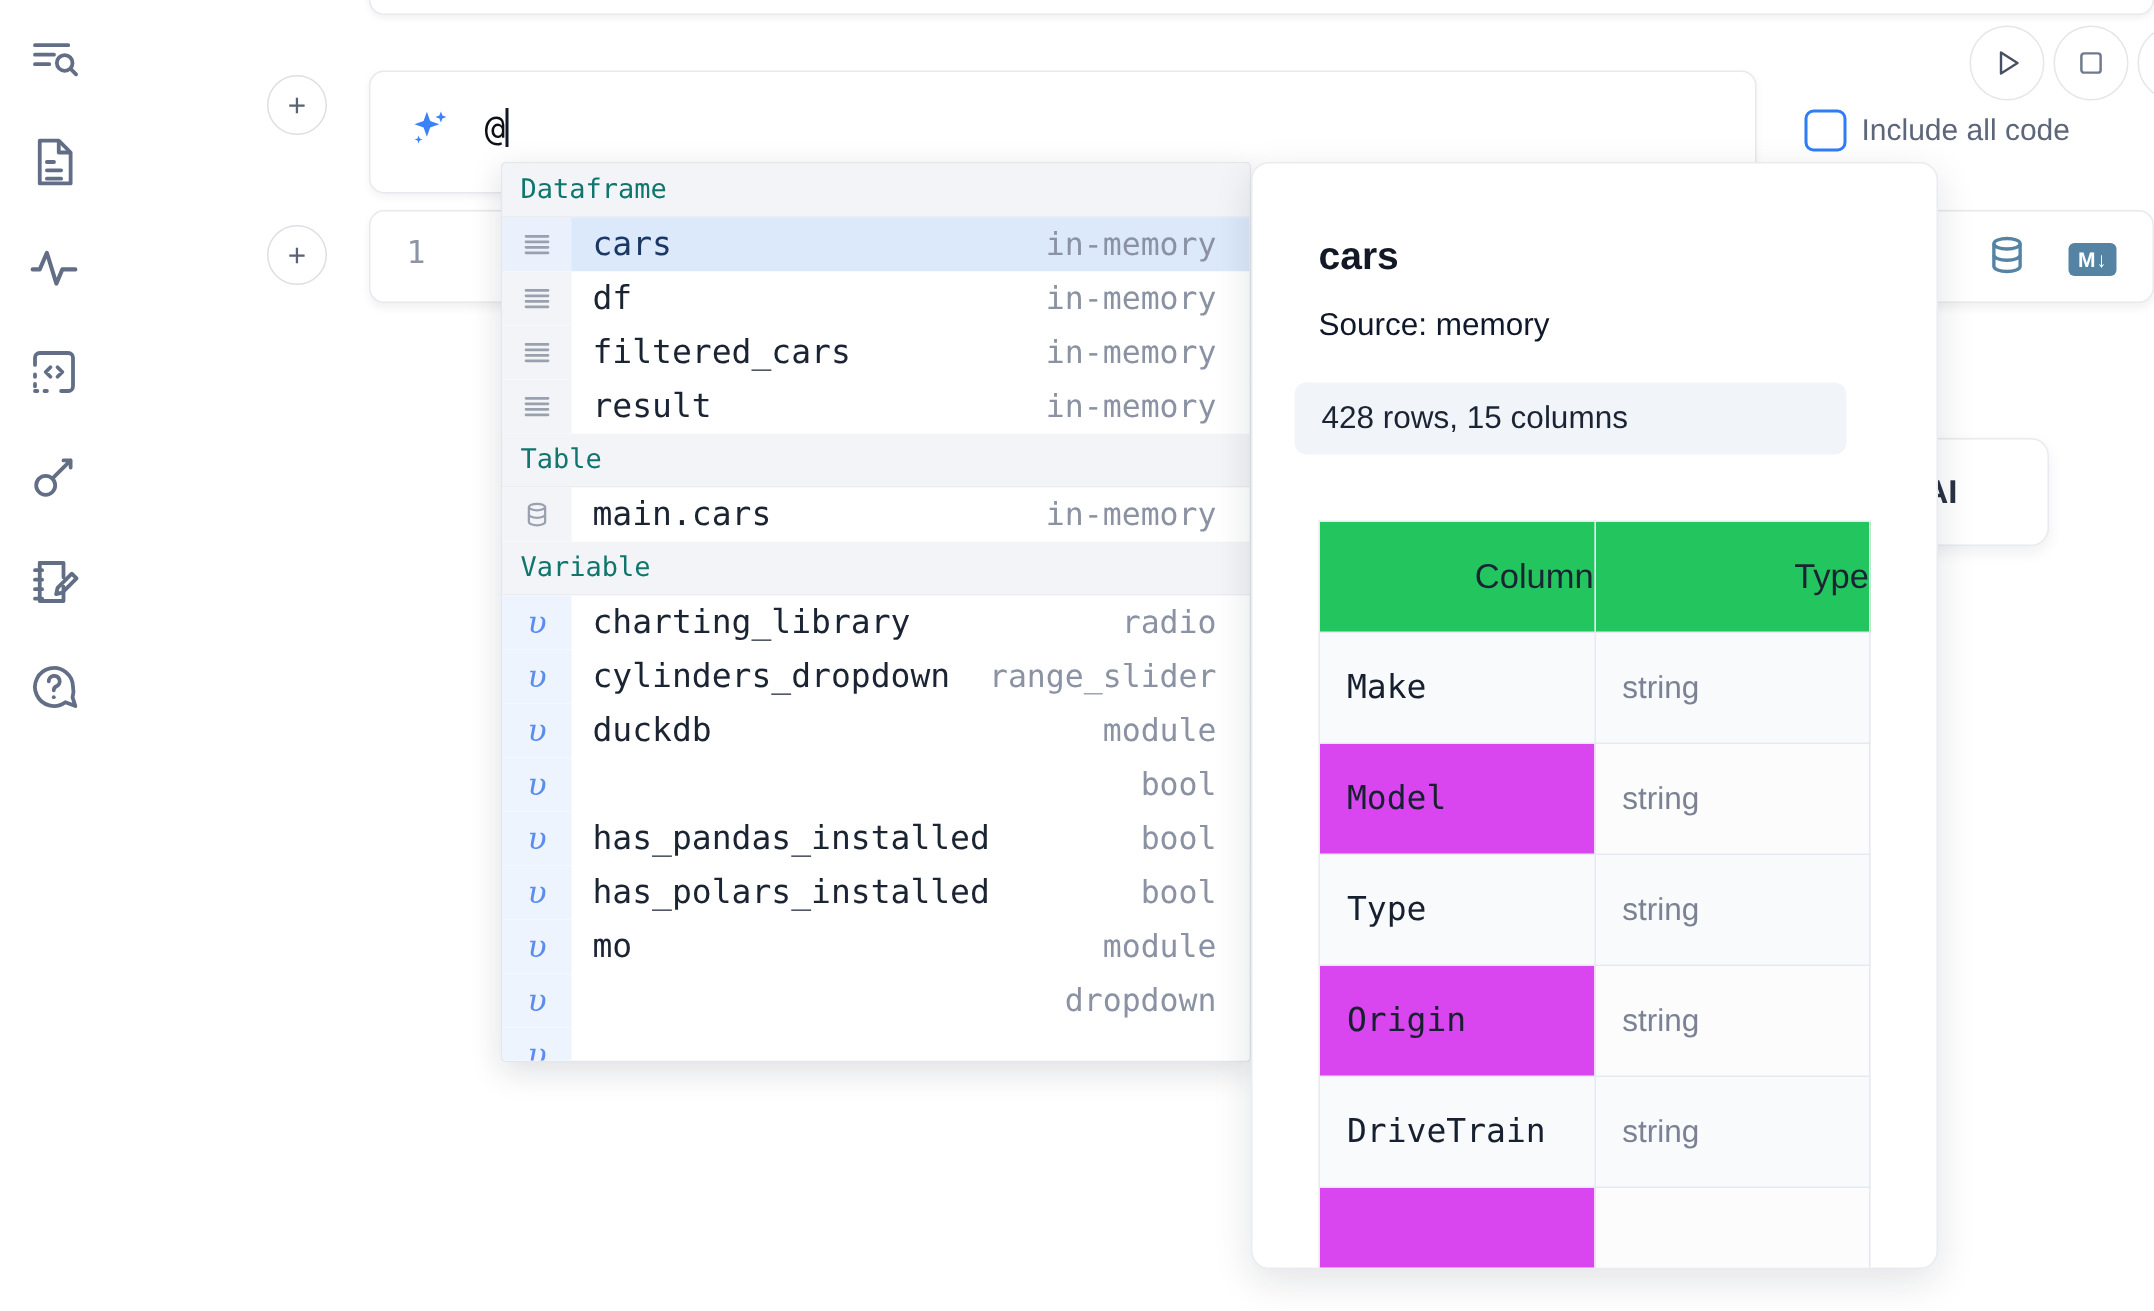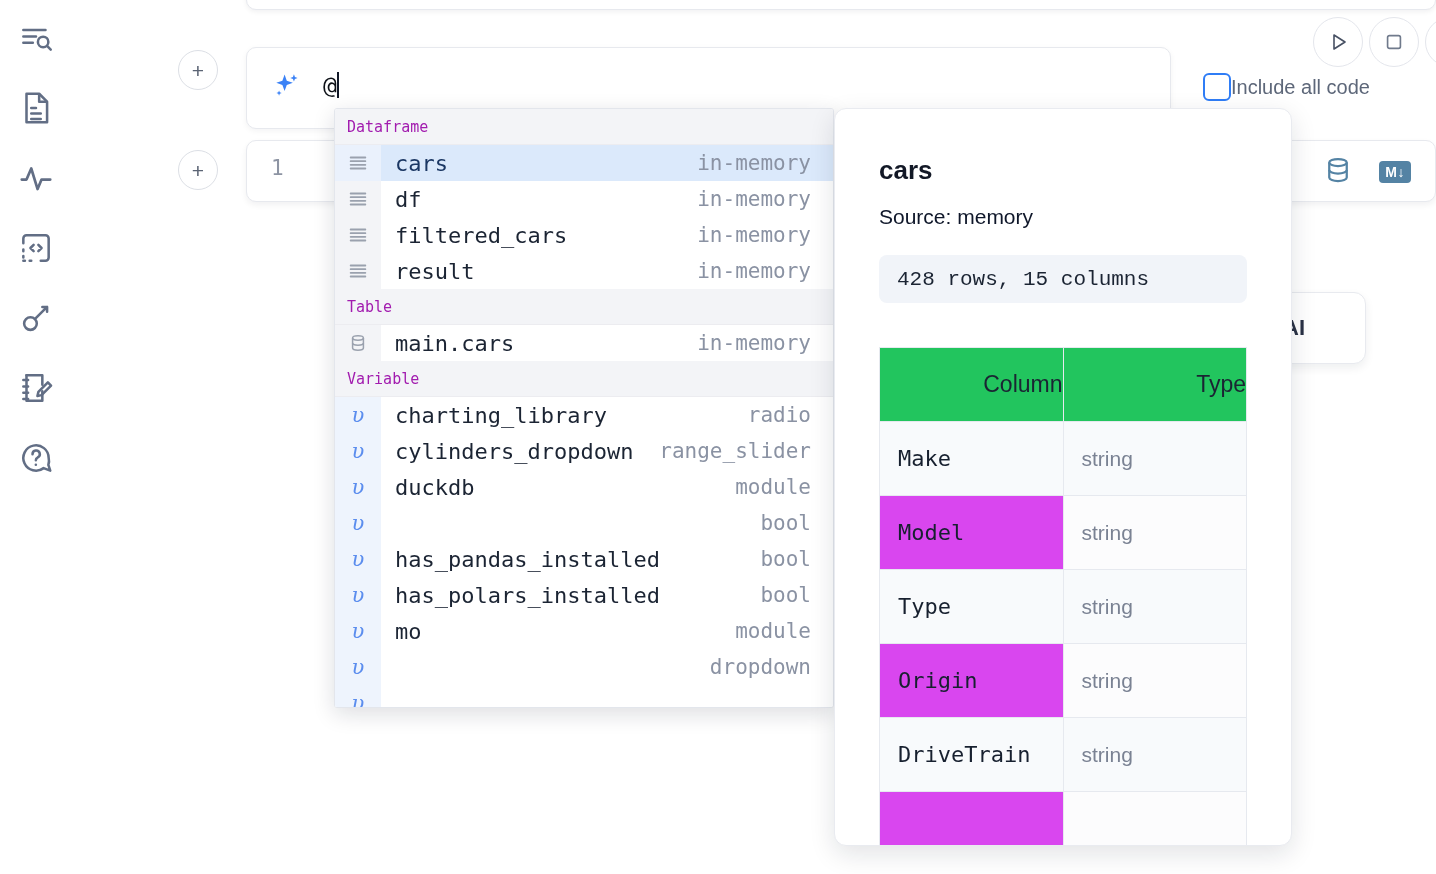--- a/index.html
+++ b/index.html
@@ -67,21 +67,21 @@
     position: absolute; width: 50px; height: 50px; border-radius: 50%;
     border: 1px solid #e4e6ec; background: #fff;
     display:flex; align-items:center; justify-content:center; cursor:pointer;
   }
   .circ-btn.run  { left: 1313px; top: 17px; }
   .circ-btn.stop { left: 1369px; top: 17px; }
   .circ-btn.more { left: 1425px; top: 17px; }
 
   .include-row {
     position: absolute; left: 1203px; top: 73px;
-    display: flex; align-items: center; gap: 0;
+    display: flex; align-items: center; gap: 10px;
   }
   .chk {
     width: 28px; height: 28px; border-radius: 6px;
     border: 2px solid #2f7df6; background: #fff; cursor: pointer;
   }
   .include-label { font-size: 20px; color: #5d6779; white-space: nowrap; }
 
   
   .code-cell {
     position: absolute; left: 246px; top: 140px; width: 1190px; height: 62px;
@@ -114,22 +114,22 @@
     position: absolute; left: 334px; top: 108px; width: 500px; height: 600px;
     background: #ffffff;
     border: 1px solid #e3e6ec;
     border-radius: 3px;
     box-shadow: 0 6px 22px rgba(16,24,40,.14);
     overflow: hidden;
     font-family: "DejaVu Sans Mono", monospace;
   }
   .grp-header {
     height: 36px; line-height: 36px;
-    background: #f3f4f7; color:#a21caf;
-    font-size: 15px; padding-left: 12px;
+    background: #f3f4f7; color:#0f766e;
+    font-size: 18px; padding-left: 12px;
     border-bottom: 1px solid #ececf0;
   }
   .c-row {
     display:flex; align-items:center; height: 36px;
     background:#fff; position: relative;
   }
   .c-row.sel { background: #dbe9fb; }
   .c-ico {
     width: 46px; min-width:46px; height: 36px;
     display:flex; align-items:center; justify-content:center;
@@ -150,24 +150,24 @@
   
   .docs {
     position:absolute; left: 834px; top: 108px; width: 458px; height: 738px;
     background:#fff; border: 1px solid #e9ebf0; border-radius: 12px;
     box-shadow: 0 8px 26px rgba(16,24,40,.12);
     overflow: hidden;
   }
   .docs-title { position:absolute; left: 44px; top: 46px; font-size: 26px; font-weight: 700; color:#121826; }
   .docs-src   { position:absolute; left: 44px; top: 96px; font-size: 21px; color:#0f172a;text-align:right; }
   .docs-chip  {
-    position:absolute; left: 44px; top: 146px; width: 368px; height: 48px;
+    position:absolute; left: 28px; top: 146px; width: 368px; height: 48px;
     background:#f1f4f9; border-radius: 8px;
     display:flex; align-items:center; padding-left: 18px;
-    font-size: 21px; color:#1b2433;font-family:Liberation Mono, monospace;
+    font-size: 21px; color:#1b2433;
   }
   .docs-table {
     position:absolute; left: 44px; top: 238px; width: 368px;
     border-collapse: collapse; table-layout: fixed;
   }
   .docs-table th, .docs-table td {
     border: 1px solid #e6e9ef; height: 74px; text-align:left; padding-left: 18px;
     font-weight: 400;
   }
   .docs-table th { background:#22c55e; font-size: 23px; color:#1b2433;text-align:right; }

